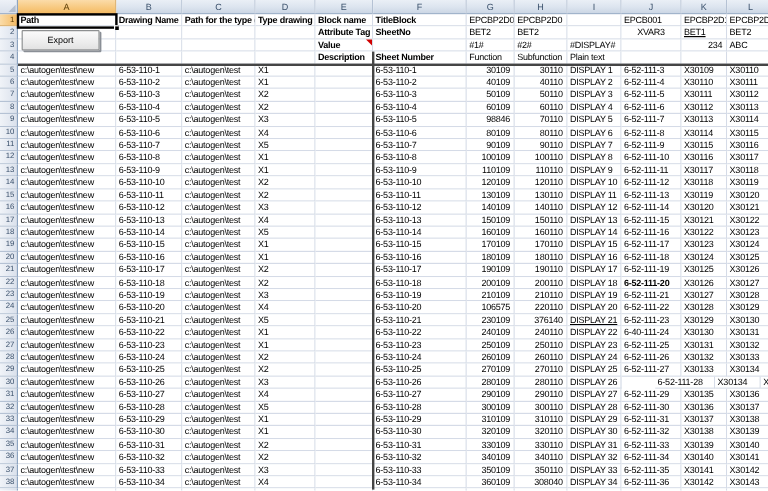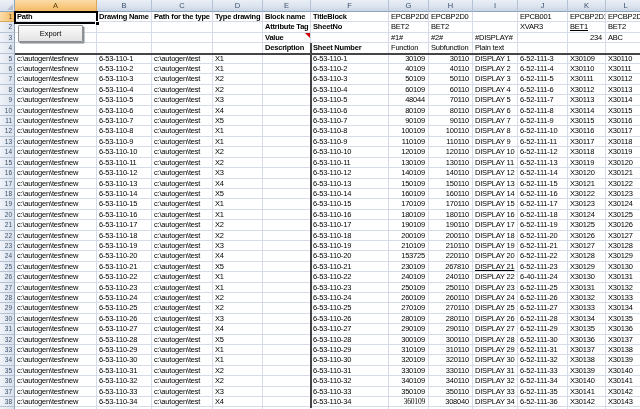--- a/index.html
+++ b/index.html
@@ -113,21 +113,21 @@
         <div class="rh">2</div>
         <div class="cell" style="width: 82px;"></div>
         <div class="cell" style="width: 55px;"></div>
         <div class="cell" style="width: 61px;"></div>
         <div class="cell" style="width: 50px;"></div>
         <div class="cell b" style="width: 48px;">Attribute Tag</div>
         <div class="cell b" style="width: 78px;">SheetNo</div>
         <div class="cell" style="width: 40px;">BET2</div>
         <div class="cell" style="width: 44px;">BET2</div>
         <div class="cell" style="width: 45px;"></div>
-        <div class="cell" style="width: 50px;">XVAR3</div>
+        <div class="cell" style="width: 50px; text-align: center;">XVAR3</div>
         <div class="cell" style="width: 38px; text-decoration: underline;">BET1</div>
         <div class="cell" style="width: 40px;">BET2</div>
       </div>
       <div class="row">
         <div class="rh">3</div>
         <div class="cell" style="width: 82px;"></div>
         <div class="cell" style="width: 55px;"></div>
         <div class="cell" style="width: 61px;"></div>
         <div class="cell" style="width: 50px;"></div>
         <div class="cell b" style="width: 48px;">Value</div>
@@ -215,21 +215,21 @@
         <div class="cell" style="width: 40px;">X30113</div>
       </div>
       <div class="row">
         <div class="rh">9</div>
         <div class="cell" style="width: 82px;">c:\autogen\test\new</div>
         <div class="cell" style="width: 55px;">6-53-110-5</div>
         <div class="cell" style="width: 61px;">c:\autogen\test</div>
         <div class="cell" style="width: 50px;">X3</div>
         <div class="cell" style="width: 48px;"></div>
         <div class="cell" style="width: 78px;">6-53-110-5</div>
-        <div class="cell num" style="width: 40px;">48044</div>
+        <div class="cell num" style="width: 40px;">98846</div>
         <div class="cell num" style="width: 44px;">70110</div>
         <div class="cell" style="width: 45px;">DISPLAY 5</div>
         <div class="cell" style="width: 50px;">6-52-111-7</div>
         <div class="cell" style="width: 38px;">X30113</div>
         <div class="cell" style="width: 40px;">X30114</div>
       </div>
       <div class="row">
         <div class="rh">10</div>
         <div class="cell" style="width: 82px;">c:\autogen\test\new</div>
         <div class="cell" style="width: 55px;">6-53-110-6</div>
@@ -413,21 +413,21 @@
         <div class="rh">22</div>
         <div class="cell" style="width: 82px;">c:\autogen\test\new</div>
         <div class="cell" style="width: 55px;">6-53-110-18</div>
         <div class="cell" style="width: 61px;">c:\autogen\test</div>
         <div class="cell" style="width: 50px;">X2</div>
         <div class="cell" style="width: 48px;"></div>
         <div class="cell" style="width: 78px;">6-53-110-18</div>
         <div class="cell num" style="width: 40px;">200109</div>
         <div class="cell num" style="width: 44px;">200110</div>
         <div class="cell" style="width: 45px;">DISPLAY 18</div>
-        <div class="cell" style="width: 50px;">6-52-111-20</div>
+        <div class="cell" style="width: 50px; font-weight: bold;">6-52-111-20</div>
         <div class="cell" style="width: 38px;">X30126</div>
         <div class="cell" style="width: 40px;">X30127</div>
       </div>
       <div class="row">
         <div class="rh">23</div>
         <div class="cell" style="width: 82px;">c:\autogen\test\new</div>
         <div class="cell" style="width: 55px;">6-53-110-19</div>
         <div class="cell" style="width: 61px;">c:\autogen\test</div>
         <div class="cell" style="width: 50px;">X3</div>
         <div class="cell" style="width: 48px;"></div>
@@ -440,37 +440,37 @@
         <div class="cell" style="width: 40px;">X30128</div>
       </div>
       <div class="row">
         <div class="rh">24</div>
         <div class="cell" style="width: 82px;">c:\autogen\test\new</div>
         <div class="cell" style="width: 55px;">6-53-110-20</div>
         <div class="cell" style="width: 61px;">c:\autogen\test</div>
         <div class="cell" style="width: 50px;">X4</div>
         <div class="cell" style="width: 48px;"></div>
         <div class="cell" style="width: 78px;">6-53-110-20</div>
-        <div class="cell num" style="width: 40px;">153725</div>
+        <div class="cell num" style="width: 40px;">106575</div>
         <div class="cell num" style="width: 44px;">220110</div>
         <div class="cell" style="width: 45px;">DISPLAY 20</div>
         <div class="cell" style="width: 50px;">6-52-111-22</div>
         <div class="cell" style="width: 38px;">X30128</div>
         <div class="cell" style="width: 40px;">X30129</div>
       </div>
       <div class="row">
         <div class="rh">25</div>
         <div class="cell" style="width: 82px;">c:\autogen\test\new</div>
         <div class="cell" style="width: 55px;">6-53-110-21</div>
         <div class="cell" style="width: 61px;">c:\autogen\test</div>
         <div class="cell" style="width: 50px;">X5</div>
         <div class="cell" style="width: 48px;"></div>
         <div class="cell" style="width: 78px;">6-53-110-21</div>
         <div class="cell num" style="width: 40px;">230109</div>
-        <div class="cell num" style="width: 44px;">267810</div>
+        <div class="cell num" style="width: 44px;">376140</div>
         <div class="cell" style="width: 45px; text-decoration: underline;">DISPLAY 21</div>
         <div class="cell" style="width: 50px;">6-52-111-23</div>
         <div class="cell" style="width: 38px;">X30129</div>
         <div class="cell" style="width: 40px;">X30130</div>
       </div>
       <div class="row">
         <div class="rh">26</div>
         <div class="cell" style="width: 82px;">c:\autogen\test\new</div>
         <div class="cell" style="width: 55px;">6-53-110-22</div>
         <div class="cell" style="width: 61px;">c:\autogen\test</div>
@@ -533,21 +533,21 @@
         <div class="rh">30</div>
         <div class="cell" style="width: 82px;">c:\autogen\test\new</div>
         <div class="cell" style="width: 55px;">6-53-110-26</div>
         <div class="cell" style="width: 61px;">c:\autogen\test</div>
         <div class="cell" style="width: 50px;">X3</div>
         <div class="cell" style="width: 48px;"></div>
         <div class="cell" style="width: 78px;">6-53-110-26</div>
         <div class="cell num" style="width: 40px;">280109</div>
         <div class="cell num" style="width: 44px;">280110</div>
         <div class="cell" style="width: 45px;">DISPLAY 26</div>
-        <div class="cell" style="width: 50px;">6-52-111-28</div>
+        <div class="cell" style="width: 50px; margin-left: 28px;">6-52-111-28</div>
         <div class="cell" style="width: 38px;">X30134</div>
         <div class="cell" style="width: 40px;">X30135</div>
       </div>
       <div class="row">
         <div class="rh">31</div>
         <div class="cell" style="width: 82px;">c:\autogen\test\new</div>
         <div class="cell" style="width: 55px;">6-53-110-27</div>
         <div class="cell" style="width: 61px;">c:\autogen\test</div>
         <div class="cell" style="width: 50px;">X4</div>
         <div class="cell" style="width: 48px;"></div>
@@ -650,21 +650,21 @@
         <div class="cell" style="width: 40px;">X30142</div>
       </div>
       <div class="row">
         <div class="rh">38</div>
         <div class="cell" style="width: 82px;">c:\autogen\test\new</div>
         <div class="cell" style="width: 55px;">6-53-110-34</div>
         <div class="cell" style="width: 61px;">c:\autogen\test</div>
         <div class="cell" style="width: 50px;">X4</div>
         <div class="cell" style="width: 48px;"></div>
         <div class="cell" style="width: 78px;">6-53-110-34</div>
-        <div class="cell num" style="width: 40px; font-family: Liberation Serif, serif;">360109</div>
+        <div class="cell num" style="width: 40px;">360109</div>
         <div class="cell num" style="width: 44px;">308040</div>
         <div class="cell" style="width: 45px;">DISPLAY 34</div>
         <div class="cell" style="width: 50px;">6-52-111-36</div>
         <div class="cell" style="width: 38px;">X30142</div>
         <div class="cell" style="width: 40px;">X30143</div>
       </div>
       <div class="row">
         <div class="rh"></div>
         <div class="cell" style="width: 82px;"></div>
         <div class="cell" style="width: 55px;"></div>

